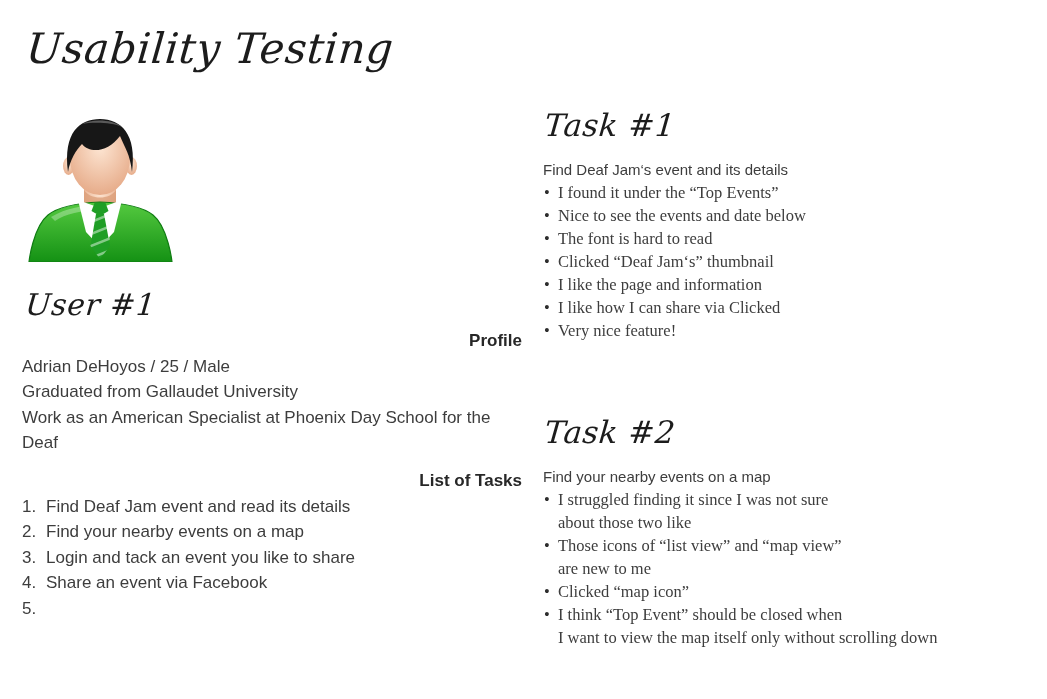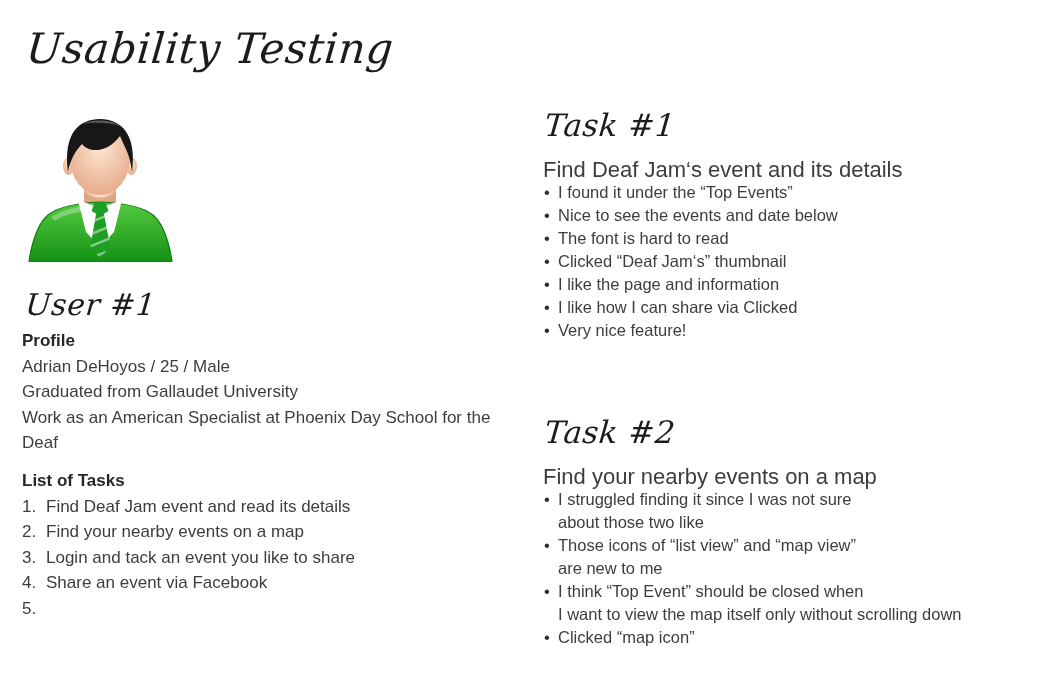--- a/index.html
+++ b/index.html
@@ -57,20 +57,21 @@
     width: 500px;
     font-size: 17px;
     line-height: 25.5px;
     color: #3d3d3d;
   }
   .bold-label {
     font-weight: 700;
     color: #272727;
     font-size: 17px;
     line-height: 25.5px;
+    text-align: right;
   }
   .pre { white-space: pre-line; }
 
   .tasklist-block {
     position: absolute;
     left: 22px;
     top: 468px;
     width: 500px;
     font-size: 17px;
     line-height: 25.5px;
@@ -87,24 +88,24 @@
     color: #3d3d3d;
   }
   .task-1 { top: 104px; }
   .task-2 { top: 411px; }
   .task-section h2 {
     font-size: 31px;
     line-height: 42px;
     margin-bottom: 12px;
   }
   .task-section .intro {
-    font-size: 22px;
+    font-size: 15px;
     line-height: 23px;
   }
-  .task-section ul { list-style: none; }
+  .task-section ul { list-style: none; font-family: Liberation Serif, serif; }
   .task-section li {
     position: relative;
     padding-left: 15px;
     font-size: 16.5px;
     line-height: 23px;
     white-space: pre-line;
   }
   .task-section li::before {
     content: "\2022";
     position: absolute;
@@ -211,19 +212,19 @@
   </section>
 
   <section class="task-section task-2">
     <h2 class="script">Task #2</h2>
     <p class="intro">Find your nearby events on a map</p>
     <ul>
       <li>I struggled finding it since I was not sure
 about those two like</li>
       <li>Those icons of “list view” and “map view”
 are new to me</li>
+      <li>Clicked “map icon”</li>
       <li>I think “Top Event” should be closed when
 I want to view the map itself only without scrolling down</li>
-      <li>Clicked “map icon”</li>
     </ul>
   </section>
 
 </div>
 
 </body></html>

